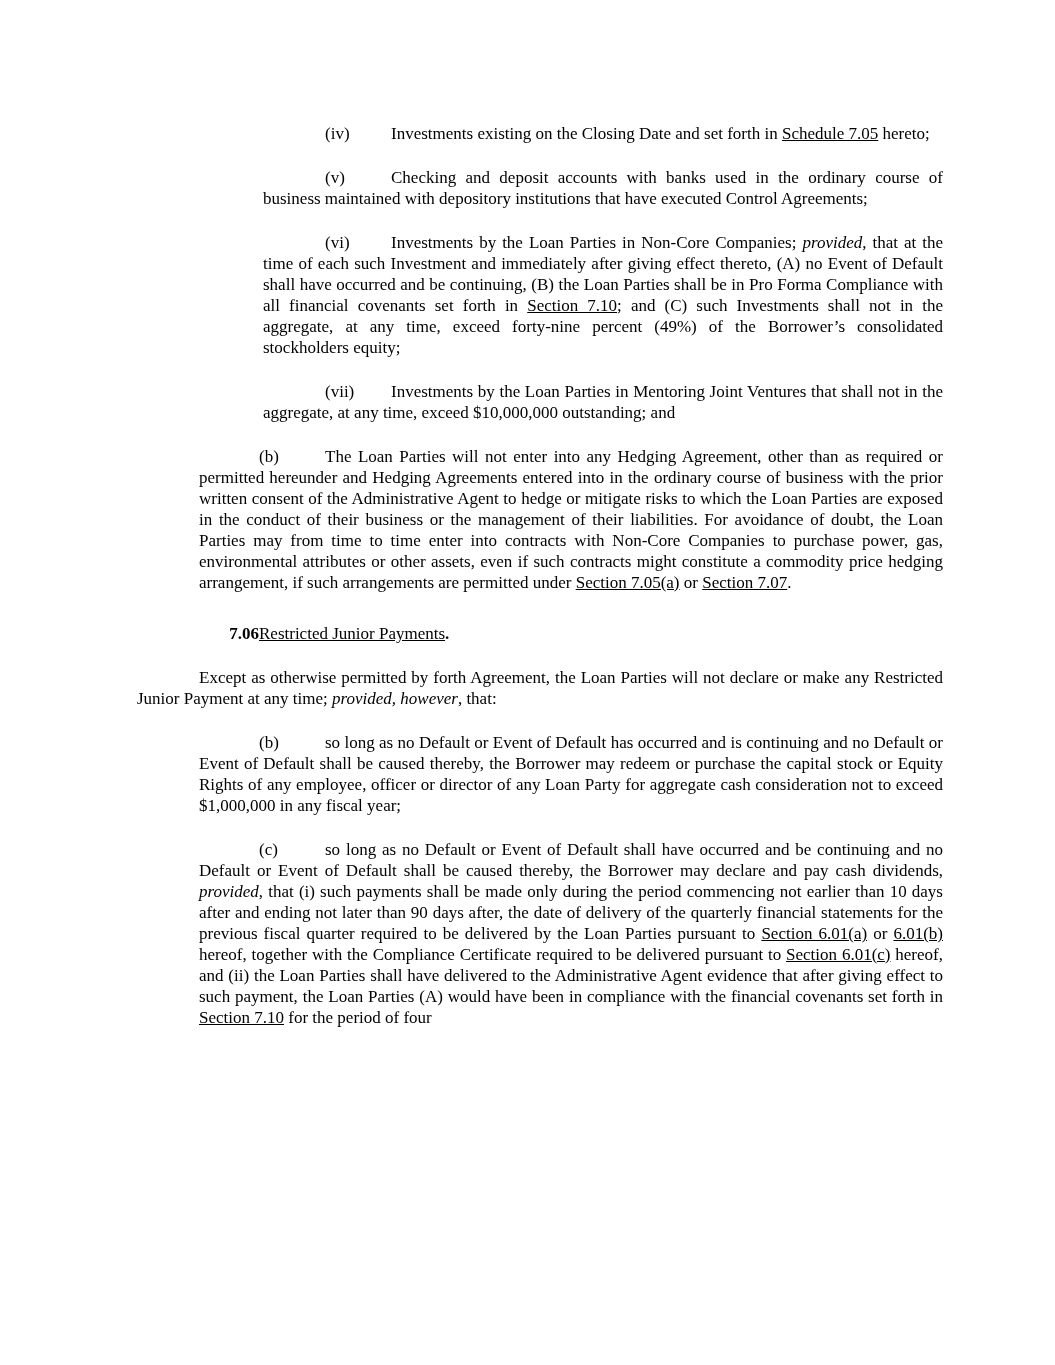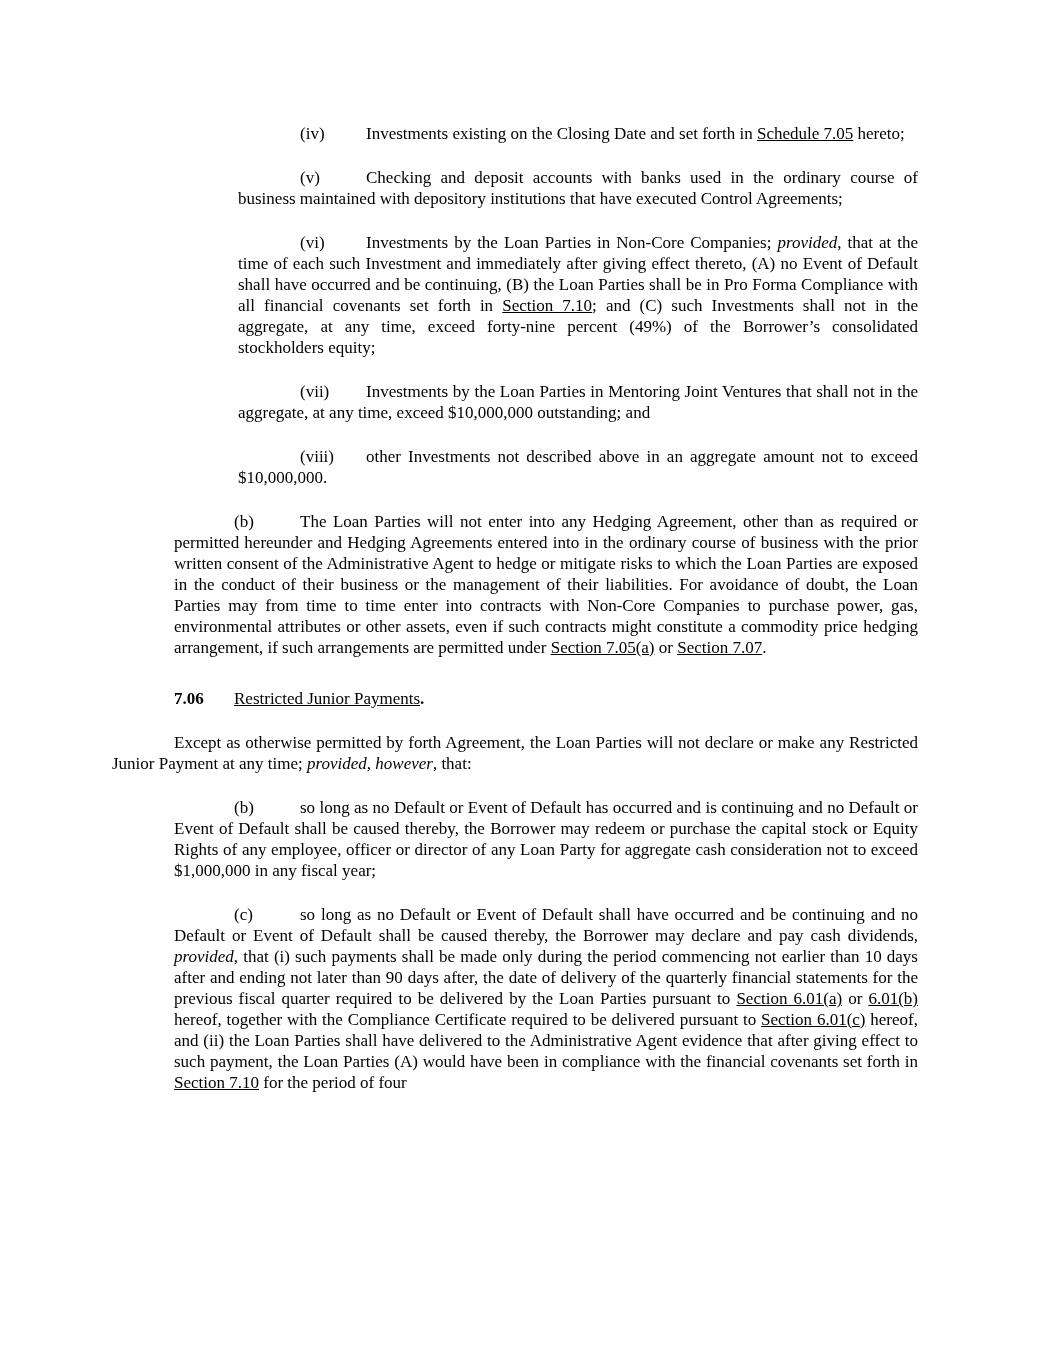--- a/index.html
+++ b/index.html
@@ -15,34 +15,34 @@
     font-family: "Liberation Serif", "DejaVu Serif", serif;
     font-size: 17px;
     line-height: 21px;
     color: #000000;
     box-sizing: border-box;
     overflow: hidden;
   }
   .content {
     position: absolute;
     top: 100px;
-    left: 112px;
+    left: 137px;
     width: 806px;
   }
   .para {
     text-align: justify;
     margin: 23px 0 0 0;
   }
   
   .body    { margin-left: 0;    text-indent: 62px; }
   .sub1    { margin-left: 62px; text-indent: 60px; }
   .sub2    { margin-left: 126px; text-indent: 62px; }
   .heading { margin-left: 62px; text-indent: 0; text-align: left; margin-top: 30px; font-weight: bold; }
   .marker  { display: inline-block; min-width: 66px; text-indent: 0; }
-  .heading .marker { min-width: 60px; }
+  .heading .marker { min-width: 60px; text-align: right; }
   
   .s-italic { font-style: italic; }
   .s-underline { text-decoration: underline; }
   .s-bold { font-weight: bold; }
   .s-bold-underline { font-weight: normal; text-decoration: underline; }
   .footer {
     position: absolute;
     top: 1276px;
     left: 0;
     width: 100%;
@@ -52,21 +52,20 @@
 </head>
 <body>
 
 <div class="page">
   <div class="content">
     <div id="paragraph-list">
         <div class="para sub2"><span class="marker">(iv)</span><span>Investments existing on the Closing Date and set forth in </span><span class="s-underline">Schedule 7.05</span><span> hereto;</span></div>
         <div class="para sub2"><span class="marker">(v)</span><span>Checking and deposit accounts with banks used in the ordinary course of business maintained with depository institutions that have executed Control Agreements;</span></div>
         <div class="para sub2"><span class="marker">(vi)</span><span>Investments by the Loan Parties in Non-Core Companies; </span><span class="s-italic">provided</span><span>, that at the time of each such Investment and immediately after giving effect thereto, (A) no Event of Default shall have occurred and be continuing, (B) the Loan Parties shall be in Pro Forma Compliance with all financial covenants set forth in </span><span class="s-underline">Section 7.10</span><span>; and (C) such Investments shall not in the aggregate, at any time, exceed forty-nine percent (49%) of the Borrower’s consolidated stockholders equity;</span></div>
         <div class="para sub2"><span class="marker">(vii)</span><span>Investments by the Loan Parties in Mentoring Joint Ventures that shall not in the aggregate, at any time, exceed $10,000,000 outstanding; and</span></div>
-        <div class="para sub2"><span class="marker">(viii)</span><span>other Investments not described above in an aggregate amount not to exceed $10,000,000.</span></div>
         <div class="para sub1"><span class="marker">(b)</span><span>The Loan Parties will not enter into any Hedging Agreement, other than as required or permitted hereunder and Hedging Agreements entered into in the ordinary course of business with the prior written consent of the Administrative Agent to hedge or mitigate risks to which the Loan Parties are exposed in the conduct of their business or the management of their liabilities.  For avoidance of doubt, the Loan Parties may from time to time enter into contracts with Non-Core Companies to purchase power, gas, environmental attributes or other assets, even if such contracts might constitute a commodity price hedging arrangement, if such arrangements are permitted under </span><span class="s-underline">Section 7.05(a)</span><span> or </span><span class="s-underline">Section 7.07</span><span>.</span></div>
         <div class="para heading"><span class="marker">7.06</span><span class="s-bold-underline">Restricted Junior Payments</span><span class="s-bold">.</span></div>
         <div class="para body"><span>Except as otherwise permitted by forth Agreement, the Loan Parties will not declare or make any Restricted Junior Payment at any time; </span><span class="s-italic">provided, however</span><span>, that:</span></div>
         <div class="para sub1"><span class="marker">(b)</span><span>so long as no Default or Event of Default has occurred and is continuing and no Default or Event of Default shall be caused thereby, the Borrower may redeem or purchase the capital stock or Equity Rights of any employee, officer or director of any Loan Party for aggregate cash consideration not to exceed $1,000,000 in any fiscal year;</span></div>
         <div class="para sub1"><span class="marker">(c)</span><span>so long as no Default or Event of Default shall have occurred and be continuing and no Default or Event of Default shall be caused thereby, the Borrower may declare and pay cash dividends, </span><span class="s-italic">provided</span><span>, that (i) such payments shall be made only during the period commencing not earlier than 10 days after and ending not later than 90 days after, the date of delivery of the quarterly financial statements for the previous fiscal quarter required to be delivered by the Loan Parties pursuant to </span><span class="s-underline">Section 6.01(a)</span><span> or </span><span class="s-underline">6.01(b)</span><span> hereof, together with the Compliance Certificate required to be delivered pursuant to </span><span class="s-underline">Section 6.01(c)</span><span> hereof, and (ii) the Loan Parties shall have delivered to the Administrative Agent evidence that after giving effect to such payment, the Loan Parties (A) would have been in compliance with the financial covenants set forth in </span><span class="s-underline">Section 7.10</span><span> for the period of four</span></div>
       </div>
   </div>
 </div>
 
 </body></html>

